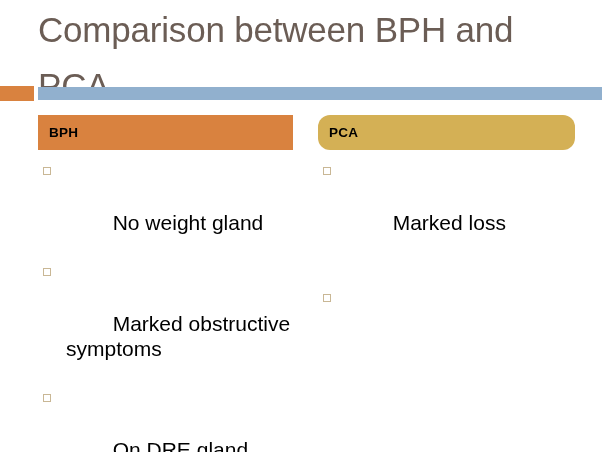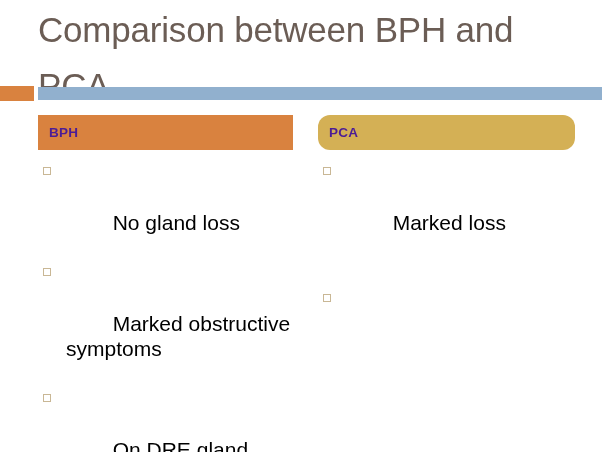--- a/index.html
+++ b/index.html
@@ -61,21 +61,21 @@
   }
   .col-left  { left: 38px;  width: 255px; }
   .col-right { left: 318px; width: 257px; }
 
   .col-header {
     height: 35px;
     box-sizing: border-box;
     display: flex;
     align-items: center;
     padding-left: 11px;
-    color: #4c1d95;
+    color: #000000;
     font-size: 13.5px;
     font-weight: bold;
     letter-spacing: 0.3px;
   }
   .header-bph { background: #d9823f; }
   .header-pca { background: #d4b055; border-radius: 12px; }
 
   
   .bullets {
     margin: 0;
@@ -117,21 +117,21 @@
   <div class="bar-accent"></div>
   <div class="bar-rule"></div>
 
   <div class="col col-left">
     <div class="col-header header-bph">
       <span>BPH</span>
     </div>
     <ul class="bullets">
       <li class="bullet">
         <span class="marker"></span>
-        <span>No gland loss</span>
+        <span>No weight gland</span>
       </li>
       <li class="bullet">
         <span class="marker"></span>
         <span>Marked obstructive symptoms</span>
       </li>
       <li class="bullet">
         <span class="marker"></span>
         <span>On DRE gland consistency is firm and median sulcus palpable</span>
       </li>
 

